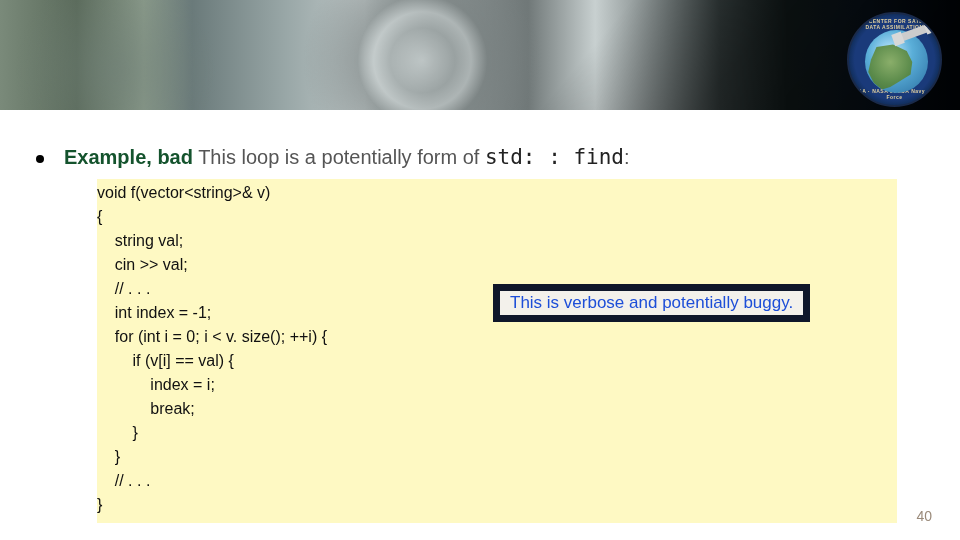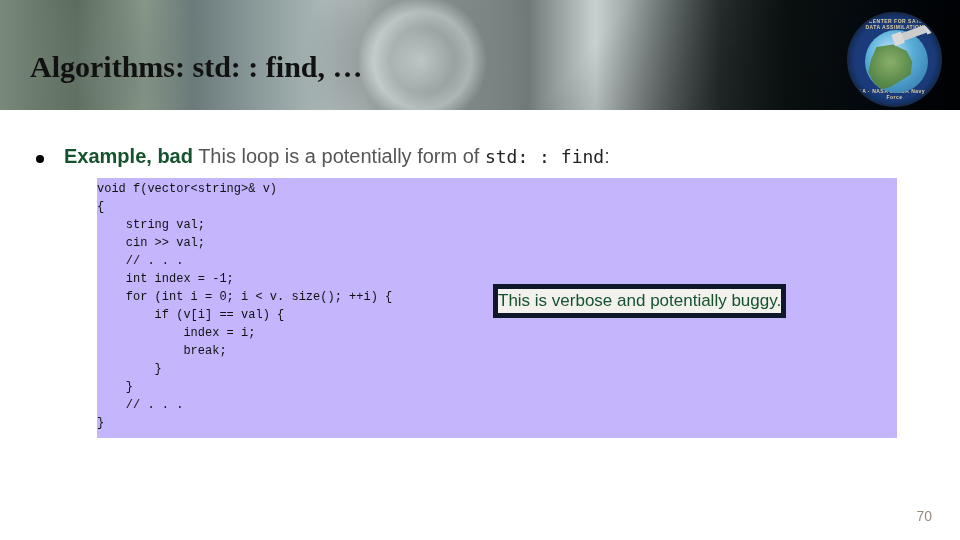--- a/index.html
+++ b/index.html
@@ -116,62 +116,61 @@
   }
   .example-line {
     font-family: "Segoe UI", Arial, sans-serif;
     font-size: 20px;
     color: #555;
     margin-left: 12px;
   }
   .example-line .bold { font-weight: 600; color: #14532d; }
   .example-line .mono {
     font-family: "Consolas", "Menlo", monospace;
-    font-size: 18px;
+    font-size: 21px;
     color: #222;
   }
 
   .code-block {
     margin: 10px 0 0 45px;
     width: 800px;
-    background: #c4b5fd;
-    font-family: Liberation Mono, monospace;
-    font-size: 12px;
+    background: #fef9c3;
+    font-family: Liberation Sans, sans-serif;
+    font-size: 16px;
     line-height: 1.5;
     color: #111;
     padding: 2px 0 6px 0;
     white-space: pre;
   }
 
   .annotation {
     position: absolute;
     top: 284px;
     left: 493px;
     background: #f3f1eb;
-    border: 5px solid #0f172a;
-    padding: 2px 0;
+    border: 7px solid #0f172a;
+    padding: 2px 10px;
     font-family: Arial, Helvetica, sans-serif;
     font-size: 17px;
-    color: #14532d;
+    color: #1d4ed8;
   }
 
   .page-number {
     position: absolute;
     bottom: 16px;
     right: 28px;
     font-family: Arial, sans-serif;
     font-size: 14px;
     color: #9a8a7a;
   }
 </style>
 </head>
 <body>
 
 <div class="header-band">
-  <div class="title">Algorithms: std: : find, …</div>
   <div class="logo">
     <div class="logo-outer">
       <div class="logo-ring-text">
         <div class="logo-ring-top">JOINT CENTER FOR SATELLITE DATA ASSIMILATION</div>
         <div class="logo-ring-bottom">NOAA · NASA   JCSDA   Navy · Air Force</div>
       </div>
       <div class="globe"></div>
       <div class="satellite"></div>
     </div>
   </div>
@@ -196,13 +195,13 @@
 <span>        }</span>
 <span>    }</span>
 <span>    // . . .</span>
 <span>}</span></div>
 </div>
 
 <div class="annotation">
   <span>This is verbose and potentially buggy.</span>
 </div>
 
-<div class="page-number">70</div>
+<div class="page-number">40</div>
 
 </body></html>

